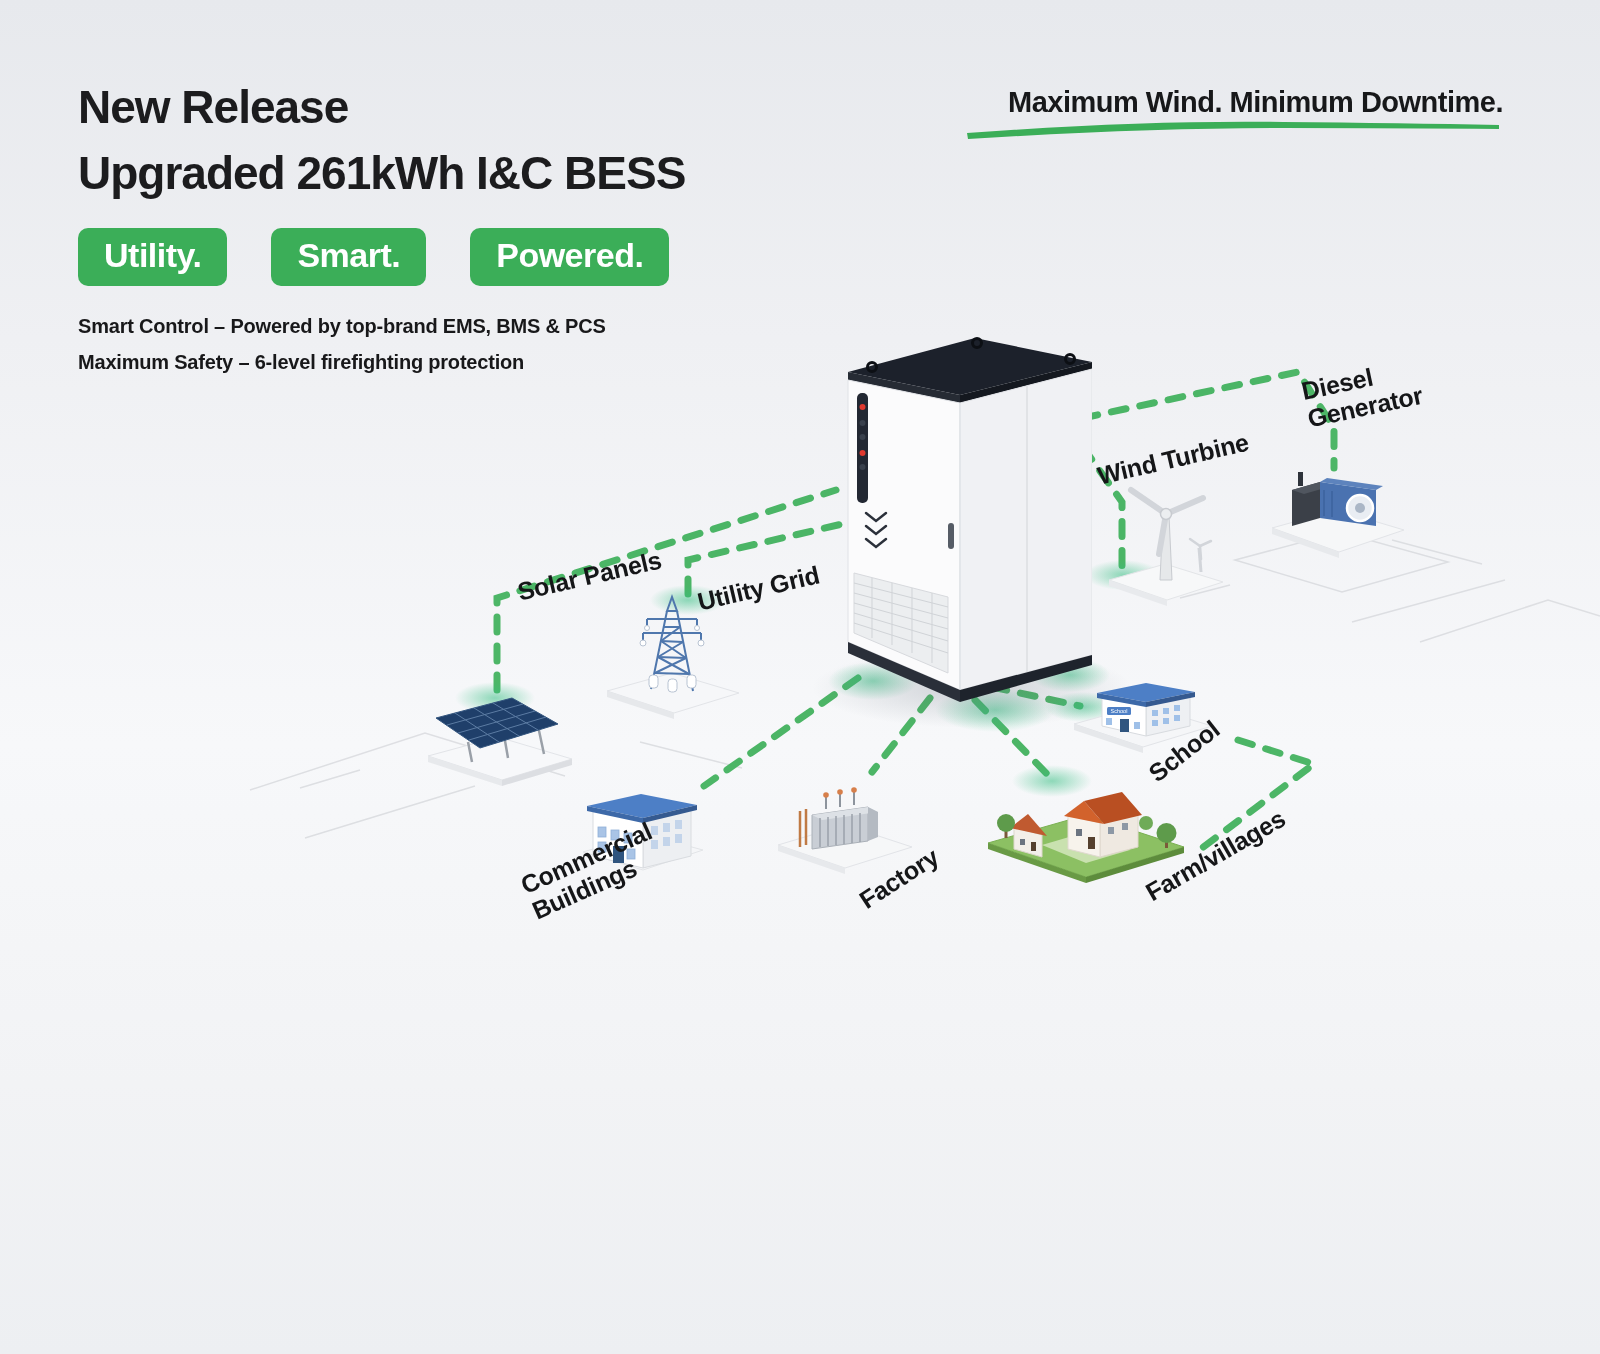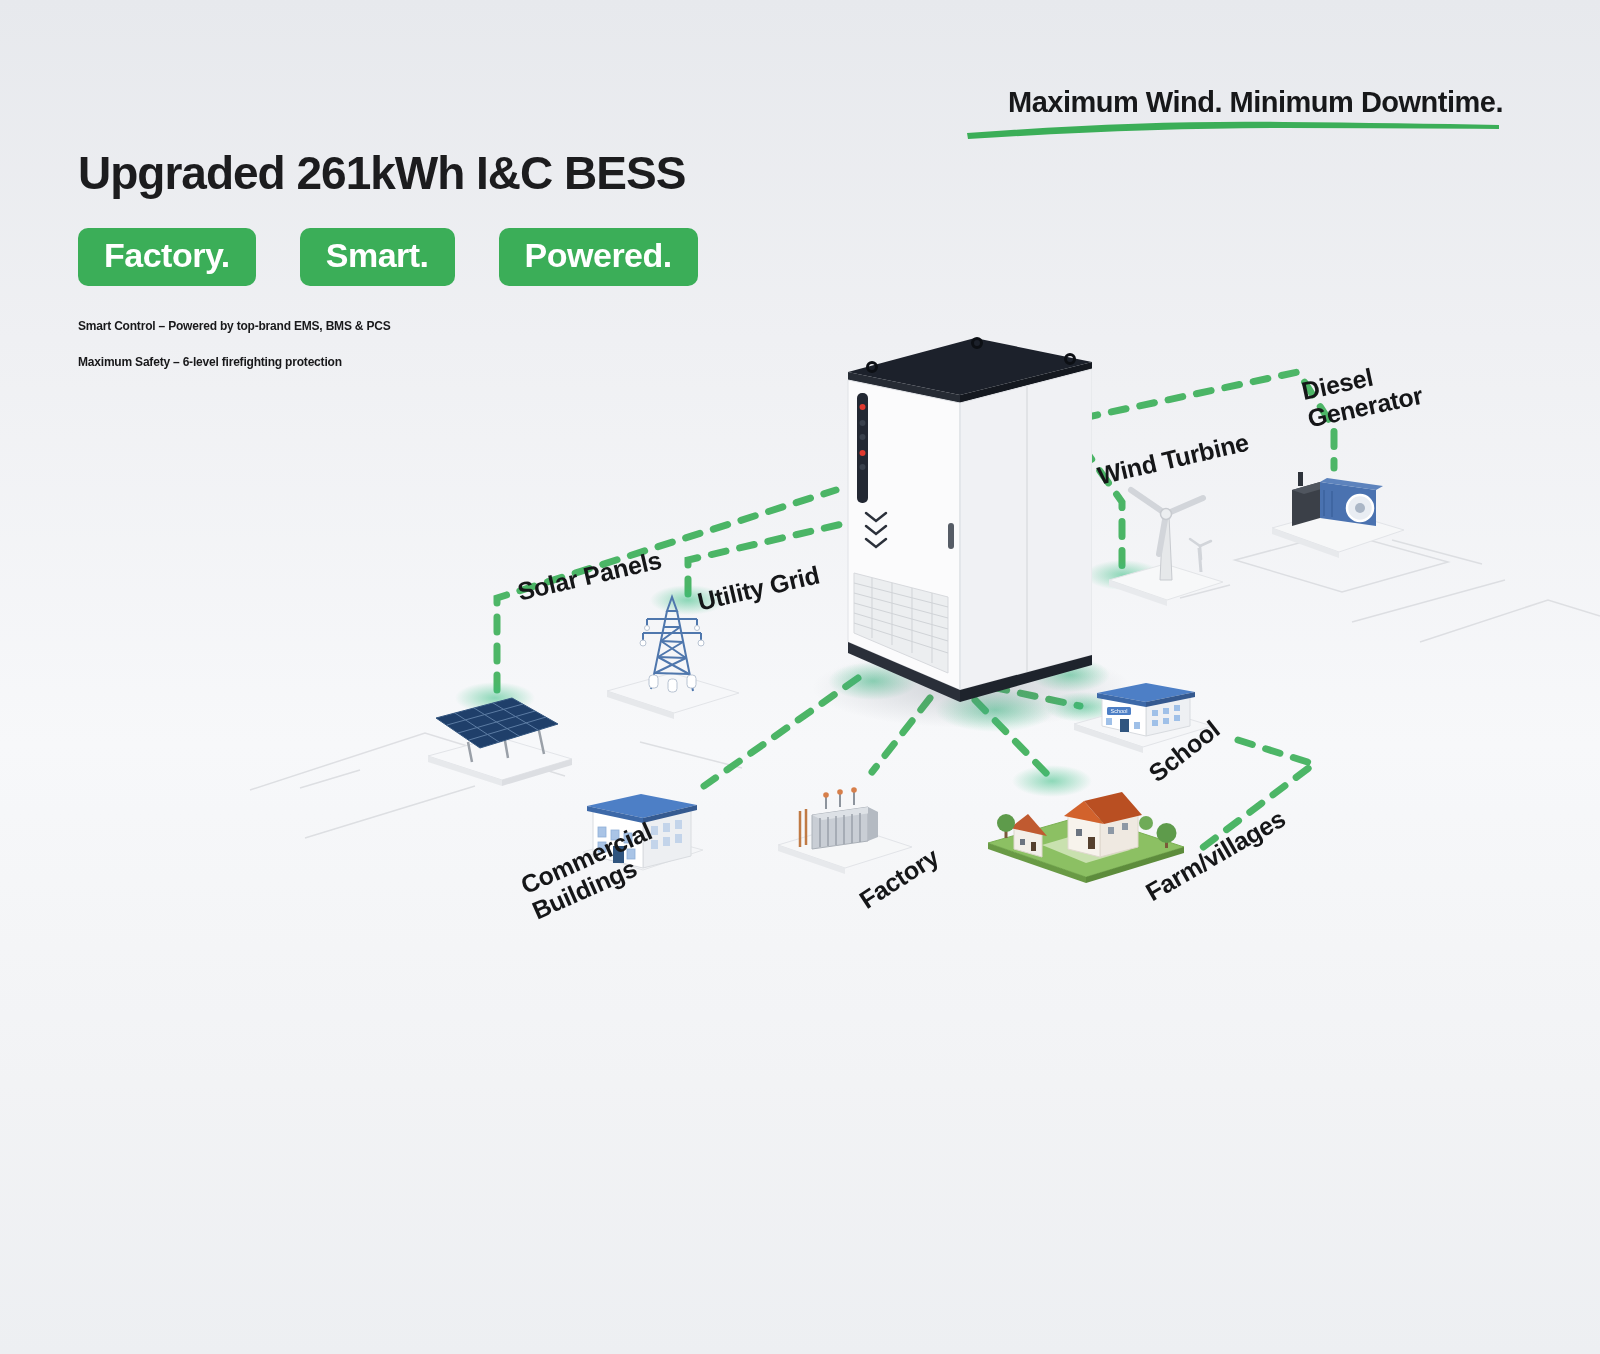--- a/index.html
+++ b/index.html
@@ -13,21 +13,21 @@
   .title1 { top:80px; }
   .title2 { top:146px; }
   .tagline { position:absolute; left:963px; top:86px; width:540px; text-align:right; font-weight:700; font-size:29px; color:#17181a; letter-spacing:-0.5px; }
   .swoosh { position:absolute; left:963px; top:118px; width:540px; height:22px; }
   
   .badges { position:absolute; left:78px; top:228px; display:flex; gap:44px; }
   .badge { background:#3bae58; color:#ffffff; font-weight:700; font-size:34px; letter-spacing:-0.5px;
            padding:8px 26px 11px 26px; border-radius:10px; }
   
   .features { position:absolute; left:78px; top:308px; }
-  .feature { font-weight:700; font-size:12px; color:#18181a; line-height:36px; letter-spacing:-0.2px; }
+  .feature { font-weight:700; font-size:20px; color:#18181a; line-height:36px; letter-spacing:-0.2px; }
   
   .layer { position:absolute; left:0; top:0; width:1600px; height:1354px; pointer-events:none; }
   .node { position:absolute; }
   .cabinet { position:absolute; left:842px; top:333px; width:250px; height:372px; }
   .cab-shadow { position:absolute; left:812px; top:648px; width:320px; height:80px;
       background:radial-gradient(closest-side, rgba(100,110,122,0.28), rgba(100,110,122,0)); }
   .glow { position:absolute; background:radial-gradient(closest-side, rgba(54,190,130,0.55), rgba(54,190,130,0)); }
   .nlabel { position:absolute; font-weight:700; font-size:25px; color:#151618; white-space:nowrap; transform-origin:0 50%; letter-spacing:-0.3px; }
   .nlabel .l2 { display:block; line-height:1.1; }
 </style>
@@ -65,28 +65,29 @@
 
   <div class="glow" style="left:828px;top:662px;width:90px;height:38px;"></div>
   <div class="glow" style="left:935px;top:688px;width:120px;height:44px;"></div>
   <div class="glow" style="left:1030px;top:658px;width:80px;height:34px;"></div>
   <div class="glow" style="left:455px;top:682px;width:80px;height:32px;"></div>
   <div class="glow" style="left:650px;top:585px;width:76px;height:30px;"></div>
   <div class="glow" style="left:1085px;top:560px;width:76px;height:30px;"></div>
   <div class="glow" style="left:1045px;top:692px;width:76px;height:30px;"></div>
   <div class="glow" style="left:1012px;top:765px;width:80px;height:32px;"></div>
 
+  <div class="title title1">New Release</div>
   <div class="title title2">Upgraded 261kWh I&amp;C BESS</div>
   <div class="tagline">Maximum Wind. Minimum Downtime.</div>
   <svg class="swoosh" viewBox="0 0 540 22">
     <path d="M4,15 Q180,2 320,4 Q440,5 536,7 L536,11 Q440,10 320,10 Q180,10 5,21 Z" fill="#3bae58"></path>
   </svg>
 
   <div class="badges">
-    <div class="badge">Factory.</div>
+    <div class="badge">Utility.</div>
     <div class="badge">Smart.</div>
     <div class="badge">Powered.</div>
   </div>
 
   <div class="features">
     <div class="feature">Smart Control – Powered by top-brand EMS, BMS &amp; PCS</div>
     <div class="feature">Maximum Safety – 6-level firefighting protection</div>
   </div>
 
   <div class="cab-shadow"></div>

